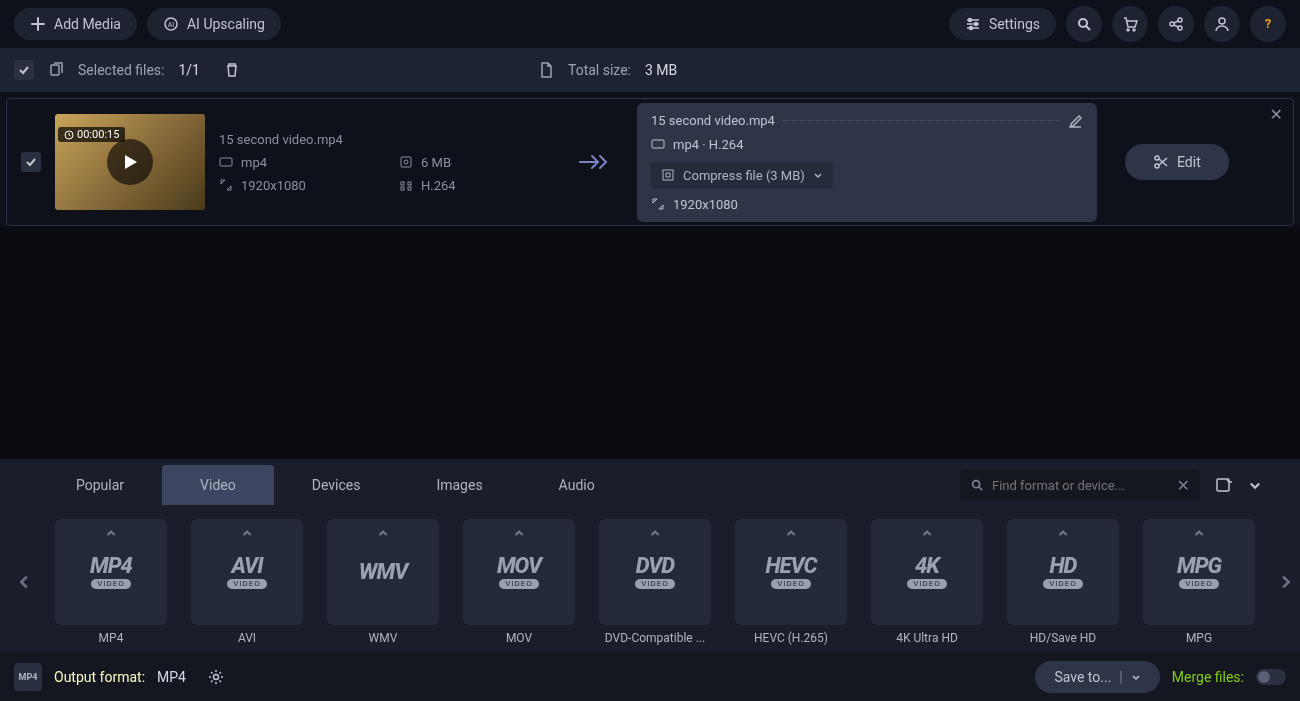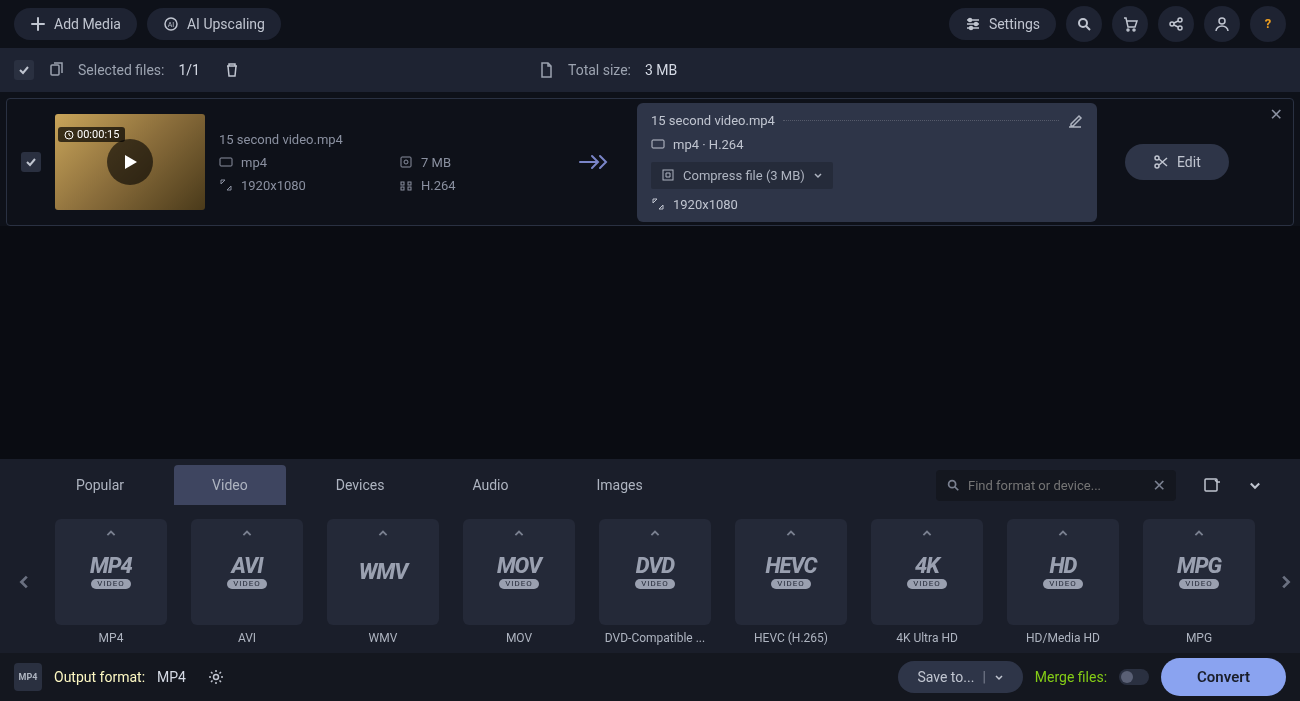--- a/index.html
+++ b/index.html
@@ -25,21 +25,21 @@
 .out-title-row { display:flex; align-items:center; gap:8px; }
 .out-title { color:#c0c5d0; }
 .dotted { flex:1; border-bottom:1px dotted #555a6a; }
 .out-row { display:flex; align-items:flex-start; gap:10px;flex-direction:column; }
 .out-row .meta-cell { width:180px; }
 .select-box { flex:1; background:#252b3a; border-radius:2px; padding:6px 10px; display:flex; align-items:center; gap:8px; cursor:pointer; color:#aeb4c0; font-size:13px; }
 .edit-btn { background:#2e3548; border:none; border-radius:20px; color:#c0c5d0; padding:10px 28px; display:flex; align-items:flex-end; gap:8px; font-size:14px; cursor:pointer; margin-left:14px; }
 .close-x { position:absolute; top:6px; right:10px; color:#8a90a0; cursor:pointer; font-size:16px; }
 .main-area { flex:1; background:#0a0c12; }
 .format-panel { background:#1a1e2a; padding:0 8px; position:relative; }
-.tab-row { display:flex; align-items:center; padding:6px 30px 0 30px; gap:12px; }
+.tab-row { display:flex; align-items:center; padding:6px 30px 0 30px; gap:0; }
 .tab { padding:12px 38px; color:#aeb4c0; font-size:14px; cursor:pointer; border-radius:4px 4px 0 0; }
 .tab.active { background:#3e4560; }
 .search-box { margin-left:auto; background:#14171f; border-radius:4px; padding:6px 10px; display:flex; align-items:center; gap:8px; width:240px; }
 .search-box input { background:transparent; border:none; color:#7a8090; font-size:13px; outline:none; flex:1; }
 .formats-row { display:flex; align-items:center; gap:18px; padding:14px 8px 8px 8px; position:relative; }
 .nav-arrow { width:28px; height:28px; color:#6a7080; cursor:pointer; display:flex; align-items:center; justify-content:center; }
 .format-card { width:118px; display:flex; flex-direction:column; align-items:center; gap:6px; }
 .card-box { width:112px; height:106px; background:#242938; border-radius:6px; display:flex; flex-direction:column; align-items:center; justify-content:center; cursor:pointer; position:relative; }
 .card-chevron { position:absolute; top:6px; color:#7a8090; }
 .format-logo { color:#9aa0b0; display:flex; flex-direction:column; align-items:center; line-height:1; }
@@ -170,21 +170,21 @@
           <svg width="14" height="14" viewBox="0 0 14 14" fill="none" stroke="currentColor">
             <rect x="1" y="3" width="12" height="8" rx="1"></rect>
           </svg>
           <span>mp4</span>
         </div>
       <div class="meta-cell">
           <svg width="14" height="14" viewBox="0 0 14 14" fill="none" stroke="currentColor">
             <rect x="2" y="2" width="10" height="10" rx="1"></rect>
             <circle cx="7" cy="7" r="2"></circle>
           </svg>
-          <span>7 MB</span>
+          <span>6 MB</span>
         </div>
     </div>
     <div class="meta-row">
       <div class="meta-cell">
           <svg width="14" height="14" viewBox="0 0 14 14" fill="none" stroke="currentColor">
             <path d="M2 6l4-4M2 2h4M2 2v4M12 8l-4 4M12 12H8M12 12V8"></path>
           </svg>
           <span>1920x1080</span>
         </div>
       <div class="meta-cell">
@@ -248,22 +248,22 @@
   </button>
 </div>
 
 <div class="main-area"></div>
 
 <div class="format-panel">
   <div class="tab-row">
     <div class="tab">Popular</div>
     <div class="tab active">Video</div>
     <div class="tab">Devices</div>
+    <div class="tab">Images</div>
     <div class="tab">Audio</div>
-    <div class="tab">Images</div>
     <div class="search-box">
       <svg width="14" height="14" viewBox="0 0 16 16" fill="none" stroke="#7a8090" stroke-width="2">
           <circle cx="7" cy="7" r="4"></circle>
           <path d="M10 10l4 4"></path>
         </svg>
       <input placeholder="Find format or device..." style="">
       <span style="color:#7a8090;cursor:pointer">✕</span>
     </div>
     <button class="icon-btn" style="background:transparent;margin-left:6px">
         <svg width="18" height="18" viewBox="0 0 18 18" fill="none" stroke="currentColor" stroke-width="1.5">
@@ -369,21 +369,21 @@
       <div class="format-card">
     <div class="card-box">
       <div class="card-chevron"><svg width="12" height="12" viewBox="0 0 10 10" fill="none" stroke="currentColor" stroke-width="1.5">
               <path d="M2 6l3-3 3 3"></path>
             </svg></div>
       <div class="format-logo">
         <div class="logo-main">HD</div>
         <div class="logo-sub">VIDEO</div>
       </div>
     </div>
-    <div class="format-label">HD/Media HD</div>
+    <div class="format-label">HD/Save HD</div>
       </div>
       <div class="format-card">
     <div class="card-box">
       <div class="card-chevron"><svg width="12" height="12" viewBox="0 0 10 10" fill="none" stroke="currentColor" stroke-width="1.5">
               <path d="M2 6l3-3 3 3"></path>
             </svg></div>
       <div class="format-logo">
         <div class="logo-main">MPG</div>
         <div class="logo-sub">VIDEO</div>
       </div>
@@ -411,14 +411,13 @@
   <div class="spacer"></div>
   <button class="save-to">
     <span>Save to...</span>
     <span style="color:#7a8090">|</span>
     <svg width="10" height="10" viewBox="0 0 10 10" fill="none" stroke="currentColor" stroke-width="1.5">
         <path d="M2 4l3 3 3-3"></path>
       </svg>
   </button>
   <span style="color:#84cc16">Merge files:</span>
   <div class="toggle"></div>
-  <button class="convert-btn">Convert</button>
 </div>
 
 </body></html>

